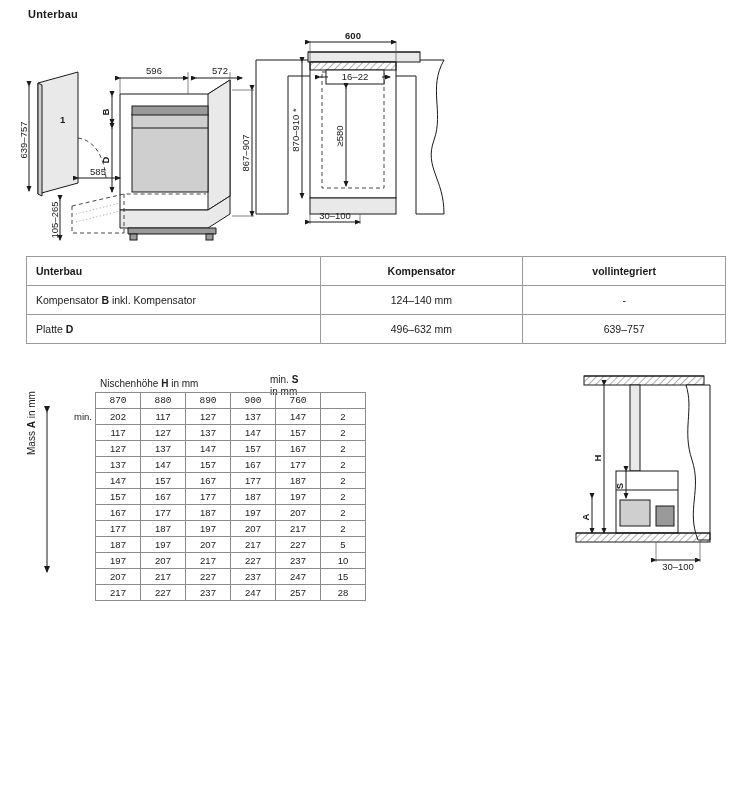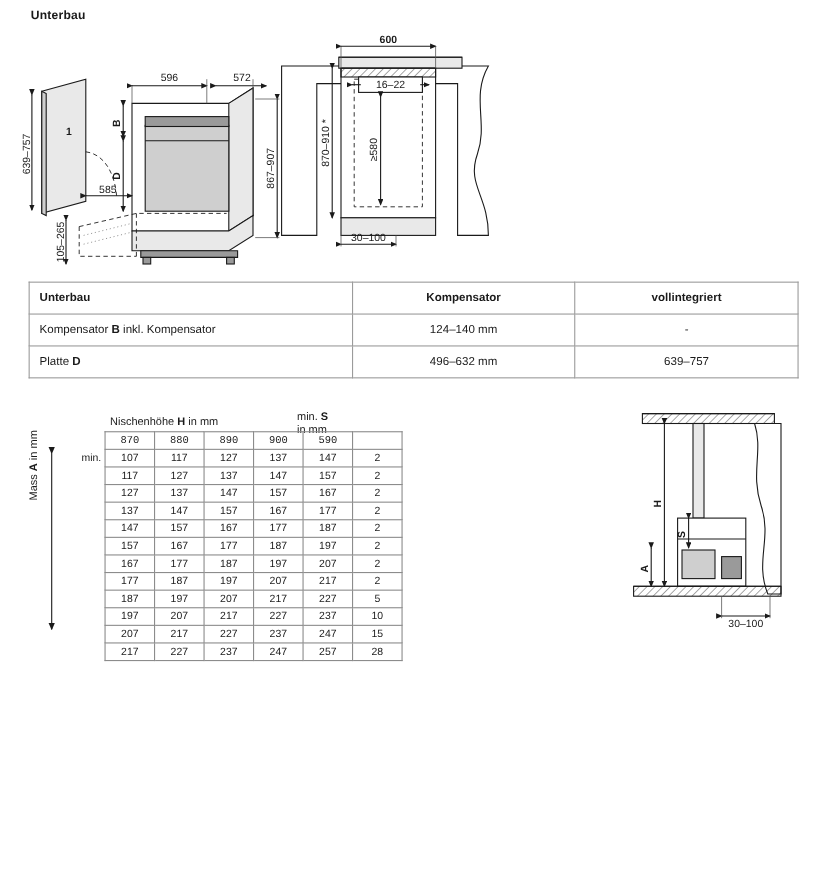--- a/index.html
+++ b/index.html
@@ -243,28 +243,28 @@
 
   <div class="mtable-wrap" style="left:52px;top:392px;">
     <table class="mtable">
       <thead>
         <tr>
           <td class="lbl"></td>
           <th>870</th>
           <th>880</th>
           <th>890</th>
           <th>900</th>
-          <th>590</th>
+          <th>760</th>
           <th style="border-left:1px solid #8c8c8c;"></th>
         </tr>
       </thead>
       <tbody>
         <tr>
             <td class="lbl">min.</td>
-            <td>107</td>
+            <td>202</td>
             <td>117</td>
             <td>127</td>
             <td>137</td>
             <td>147</td>
             <td>2</td>
           </tr>
         <tr>
             <td class="lbl"></td>
             <td>117</td>
             <td>127</td>

